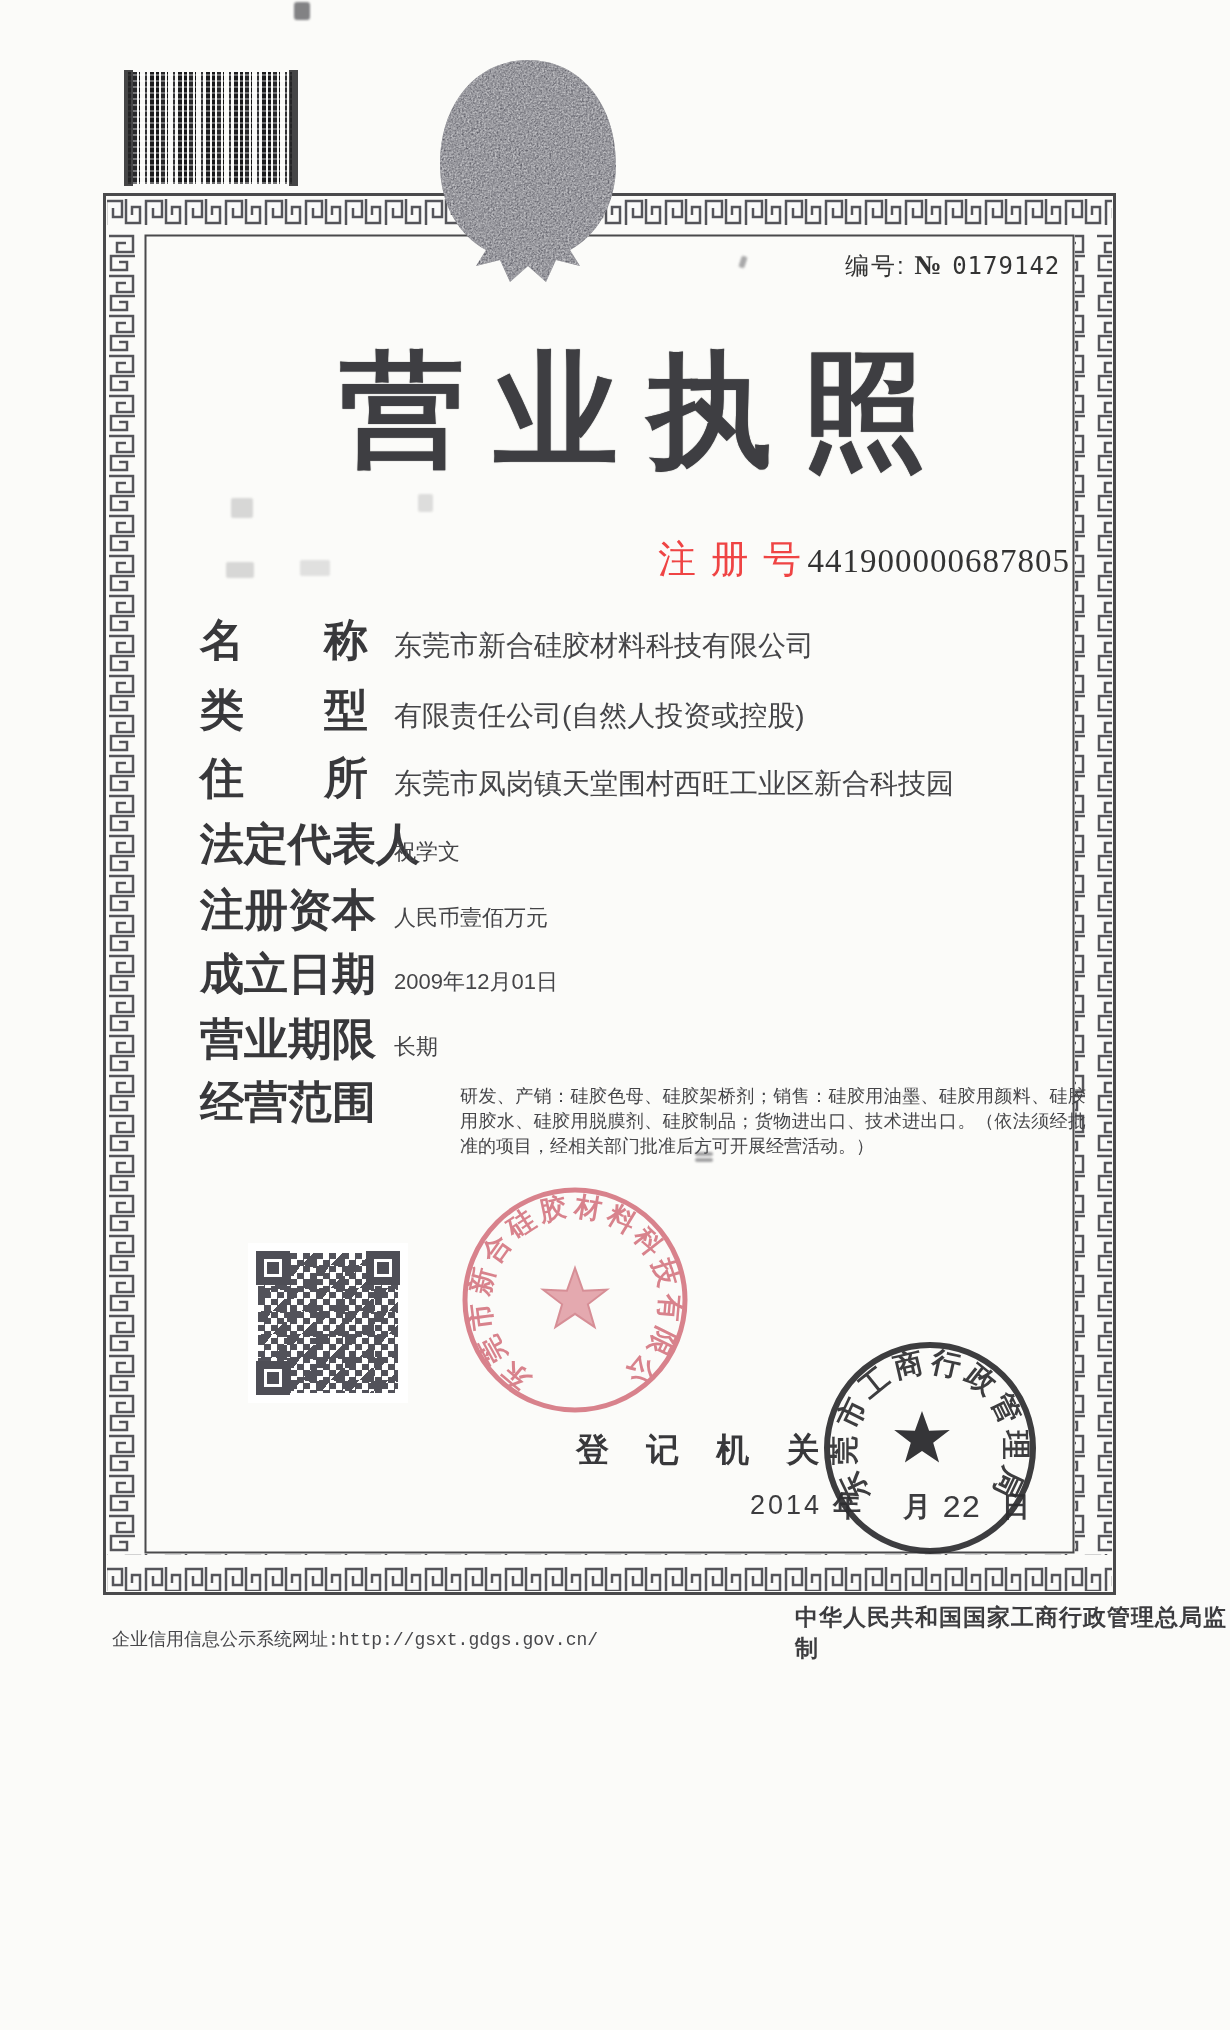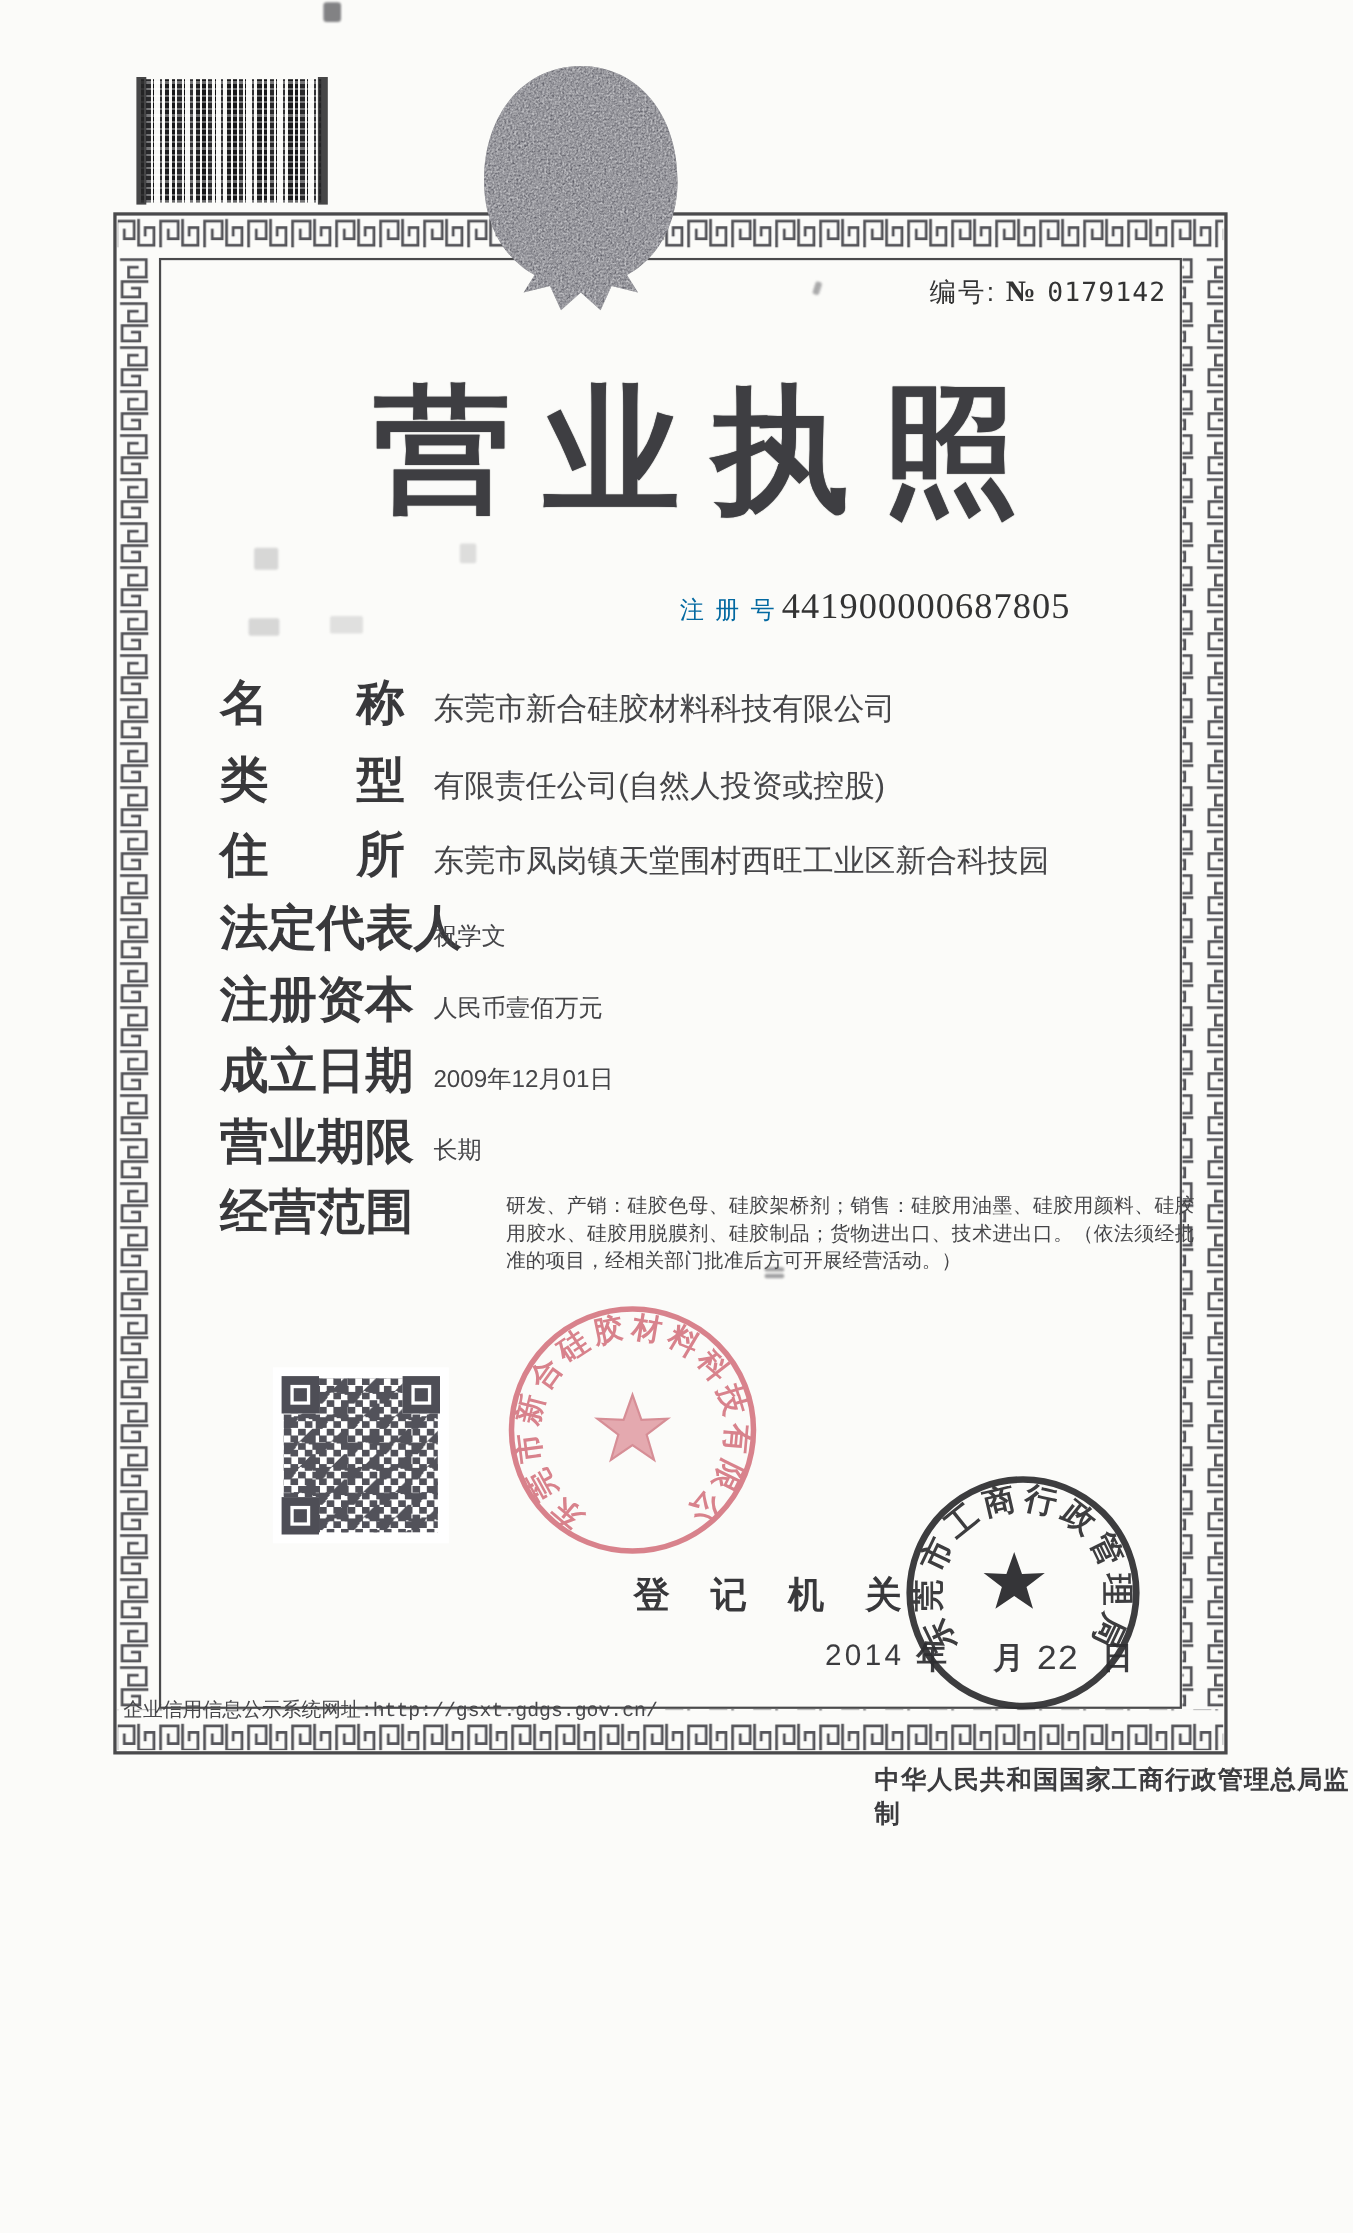--- a/index.html
+++ b/index.html
@@ -40,21 +40,21 @@
   
   .serial{left:845px;top:250px;font-size:24px;letter-spacing:2px;color:#333;white-space:nowrap;}
   .serial .nosign{font-family:"Liberation Serif",serif;font-weight:bold;font-size:27px;}
   .serial .digits{font-family:"DejaVu Sans Mono",monospace;font-size:24px;letter-spacing:1px;}
   .title{
     left:340px;top:348px;margin:0;
     font-size:124px;font-weight:800;letter-spacing:30px;line-height:1;
     color:#3e3e42;white-space:nowrap;text-shadow:0 0 1px #555;
   }
   .regno{left:618px;top:534px;white-space:nowrap;}
-  .regno .rlabel{font-size:22px;color:#0369a1;letter-spacing:2px;}
+  .regno .rlabel{font-size:38px;color:#ef4444;letter-spacing:2px;margin-left:40px;}
   .regno .rvalue{font-family:"Liberation Serif",serif;font-size:33px;letter-spacing:1px;color:#333;}
 
   
   .row{position:absolute;left:200px;white-space:nowrap;}
   .flabel{
     display:inline-block;width:168px;
     font-size:44px;font-weight:600;color:#38383b;line-height:1.1;
     text-align:justify;text-align-last:justify;vertical-align:baseline;
   }
   .fval{margin-left:26px;color:#454548;vertical-align:baseline;}
@@ -85,21 +85,21 @@
   
   .registrar{left:576px;top:1428px;font-size:33px;font-weight:600;letter-spacing:14px;color:#38383b;white-space:nowrap;}
   .dateline{top:1488px;left:0;width:1230px;height:40px;}
   .dateline span{position:absolute;color:#3c3c3f;}
   .d-year{left:750px;top:2px;font-family:Liberation Sans, sans-serif;font-size:27px;letter-spacing:3px;}
   .d-yunit{left:833px;top:0;font-size:28px;font-weight:600;}
   .d-month{left:878px;top:2px;font-size:26px;}
   .d-munit{left:903px;top:0;font-size:28px;font-weight:600;}
   .d-day{left:942px;top:2px;font-family:Liberation Mono, monospace;font-size:32px;}
   .d-dunit{left:1002px;top:0;font-size:28px;font-weight:600;}
-  .footer-left{left:112px;top:1542px;font-family:"Liberation Mono",monospace;font-size:18px;color:#47474a;}
+  .footer-left{left:112px;top:1627px;font-family:"Liberation Mono",monospace;font-size:18px;color:#47474a;}
   .footer-right{left:795px;top:1602px;font-family:"Liberation Serif",serif;font-weight:bold;font-size:23px;color:#3c3c3f;letter-spacing:1px;}
 
   
   .art{position:absolute;background:#5a5a5e;border-radius:2px;filter:blur(1px);}
   .a1{left:294px;top:2px;width:16px;height:18px;opacity:.75;border-radius:3px;}
   .a2{left:231px;top:498px;width:22px;height:20px;opacity:.22;}
   .a3{left:418px;top:494px;width:15px;height:18px;opacity:.18;}
   .a4{left:226px;top:562px;width:28px;height:16px;opacity:.22;}
   .a5{left:300px;top:560px;width:30px;height:16px;opacity:.16;}
   .a6{left:740px;top:256px;width:6px;height:12px;opacity:.5;transform:rotate(18deg);}

